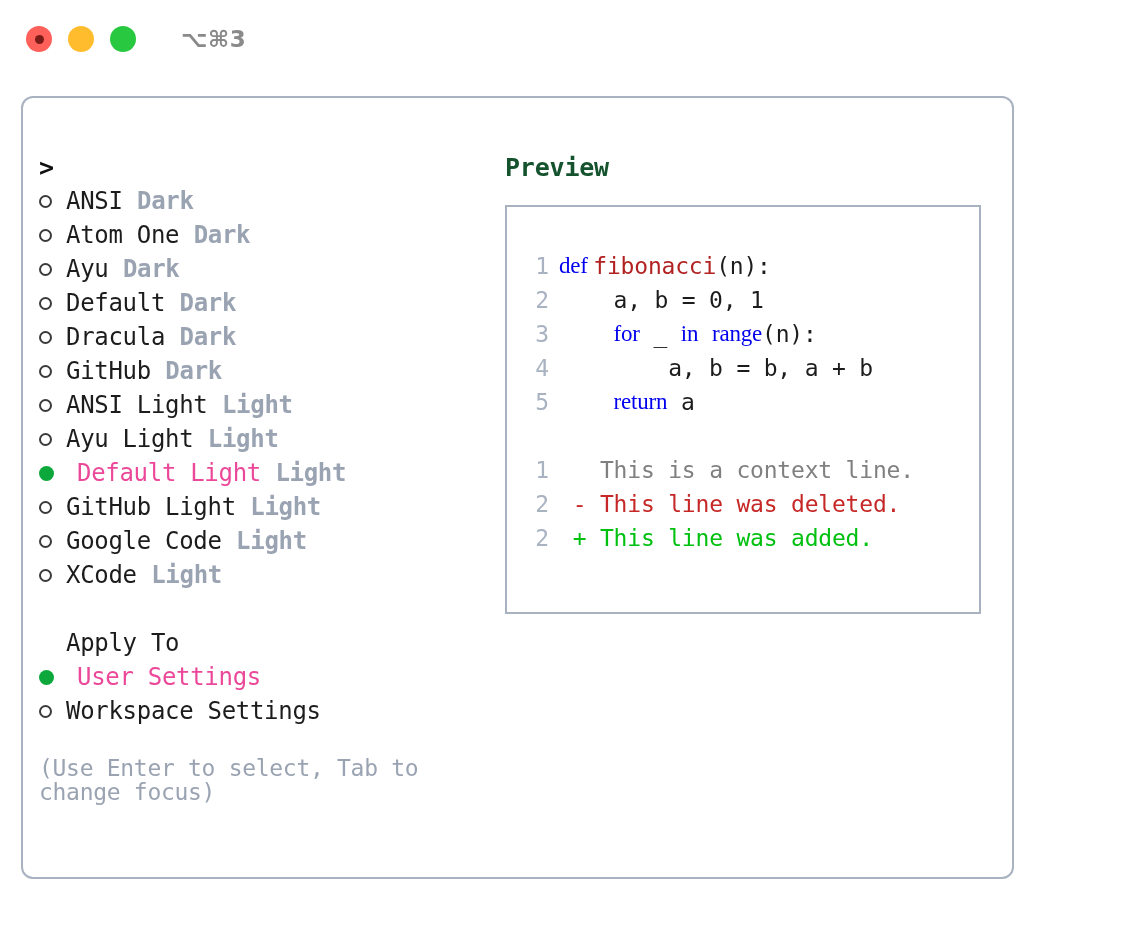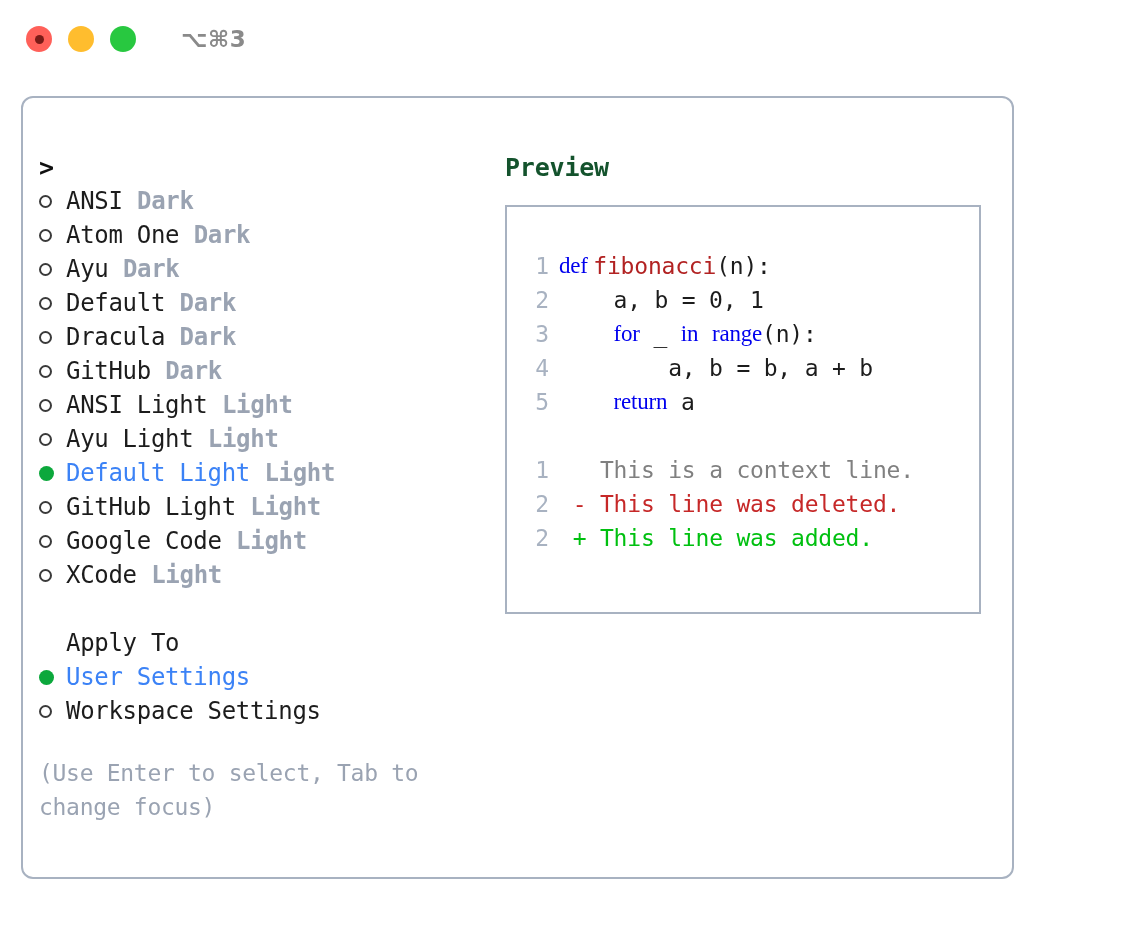--- a/index.html
+++ b/index.html
@@ -95,41 +95,41 @@
     border-radius: 50%;
     border: 2px solid #3a3a3a;
     background: transparent;
   }
   .bullet .fill {
     width: 15px; height: 15px;
     border-radius: 50%;
     background: #0ca83c;
   }
   .opt-name { font-weight: normal; letter-spacing: -0.3px; }
-  .opt-row.selected .opt-name { color: #3b82f6; }
+  .opt-row.selected .opt-name { color: #ec4899; margin-left: 11px; }
   .opt-tag {
     color: #9aa3b2;
     font-weight: bold;
     letter-spacing: -0.3px;
   }
   .group-head {
     height: 34px;
     display: flex;
     align-items: center;
     font-size: 24px;
     color: #1c1c1c;
     white-space: pre;
     letter-spacing: -0.3px;
   }
   .spacer-row { height: 34px; }
   #hint {
     margin-top: 28px;
     width: 420px;
     font-size: 23px;
-    line-height: 34px;
+    line-height: 24px;
     color: #9aa3b2;
     letter-spacing: -0.3px;
   }
   
   #right-col {
     padding: 52px 0 0 12px;
   }
   #preview-title {
     font-size: 25px;
     font-weight: bold;

